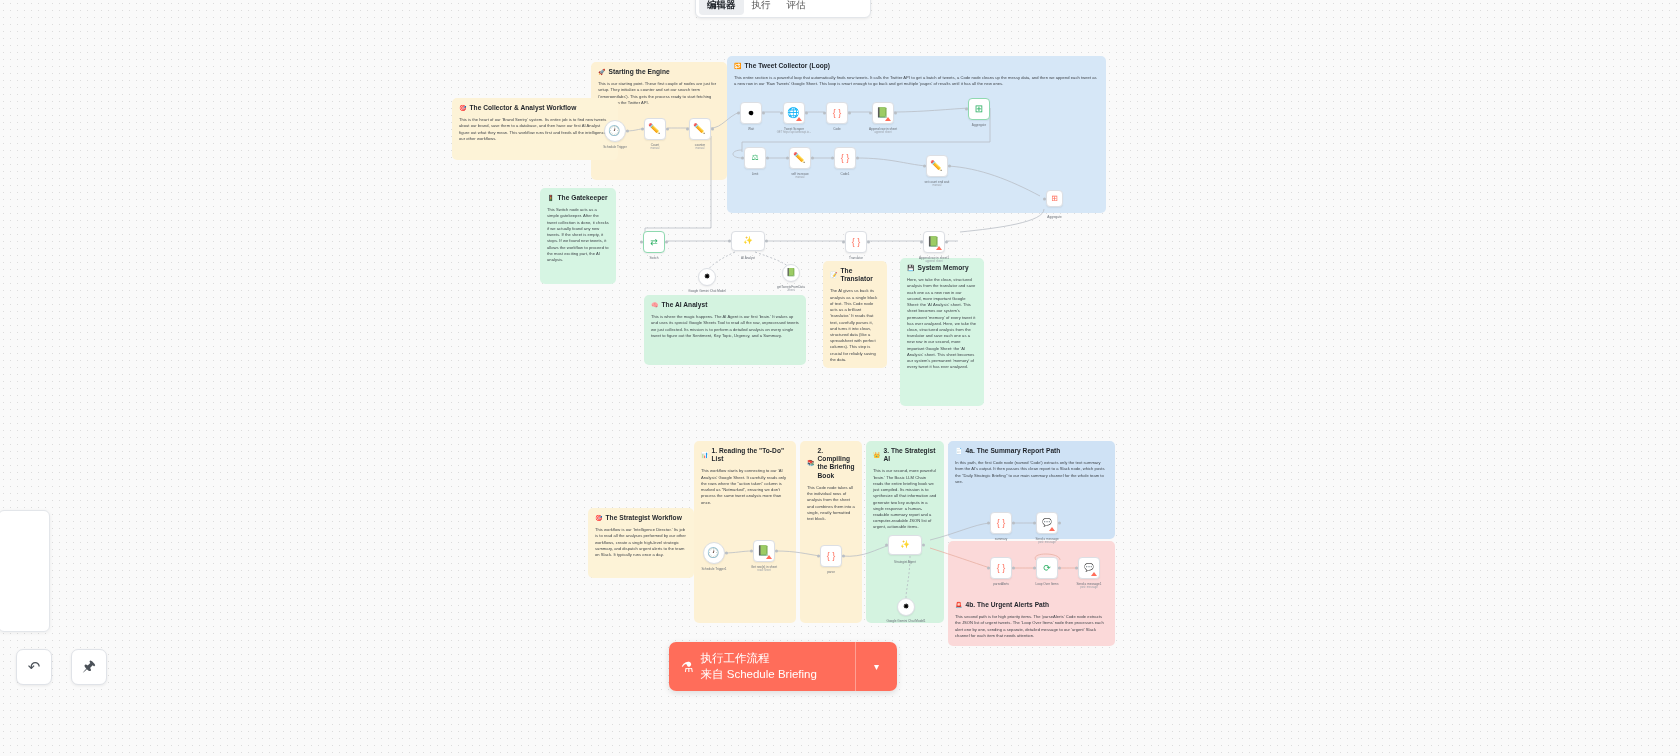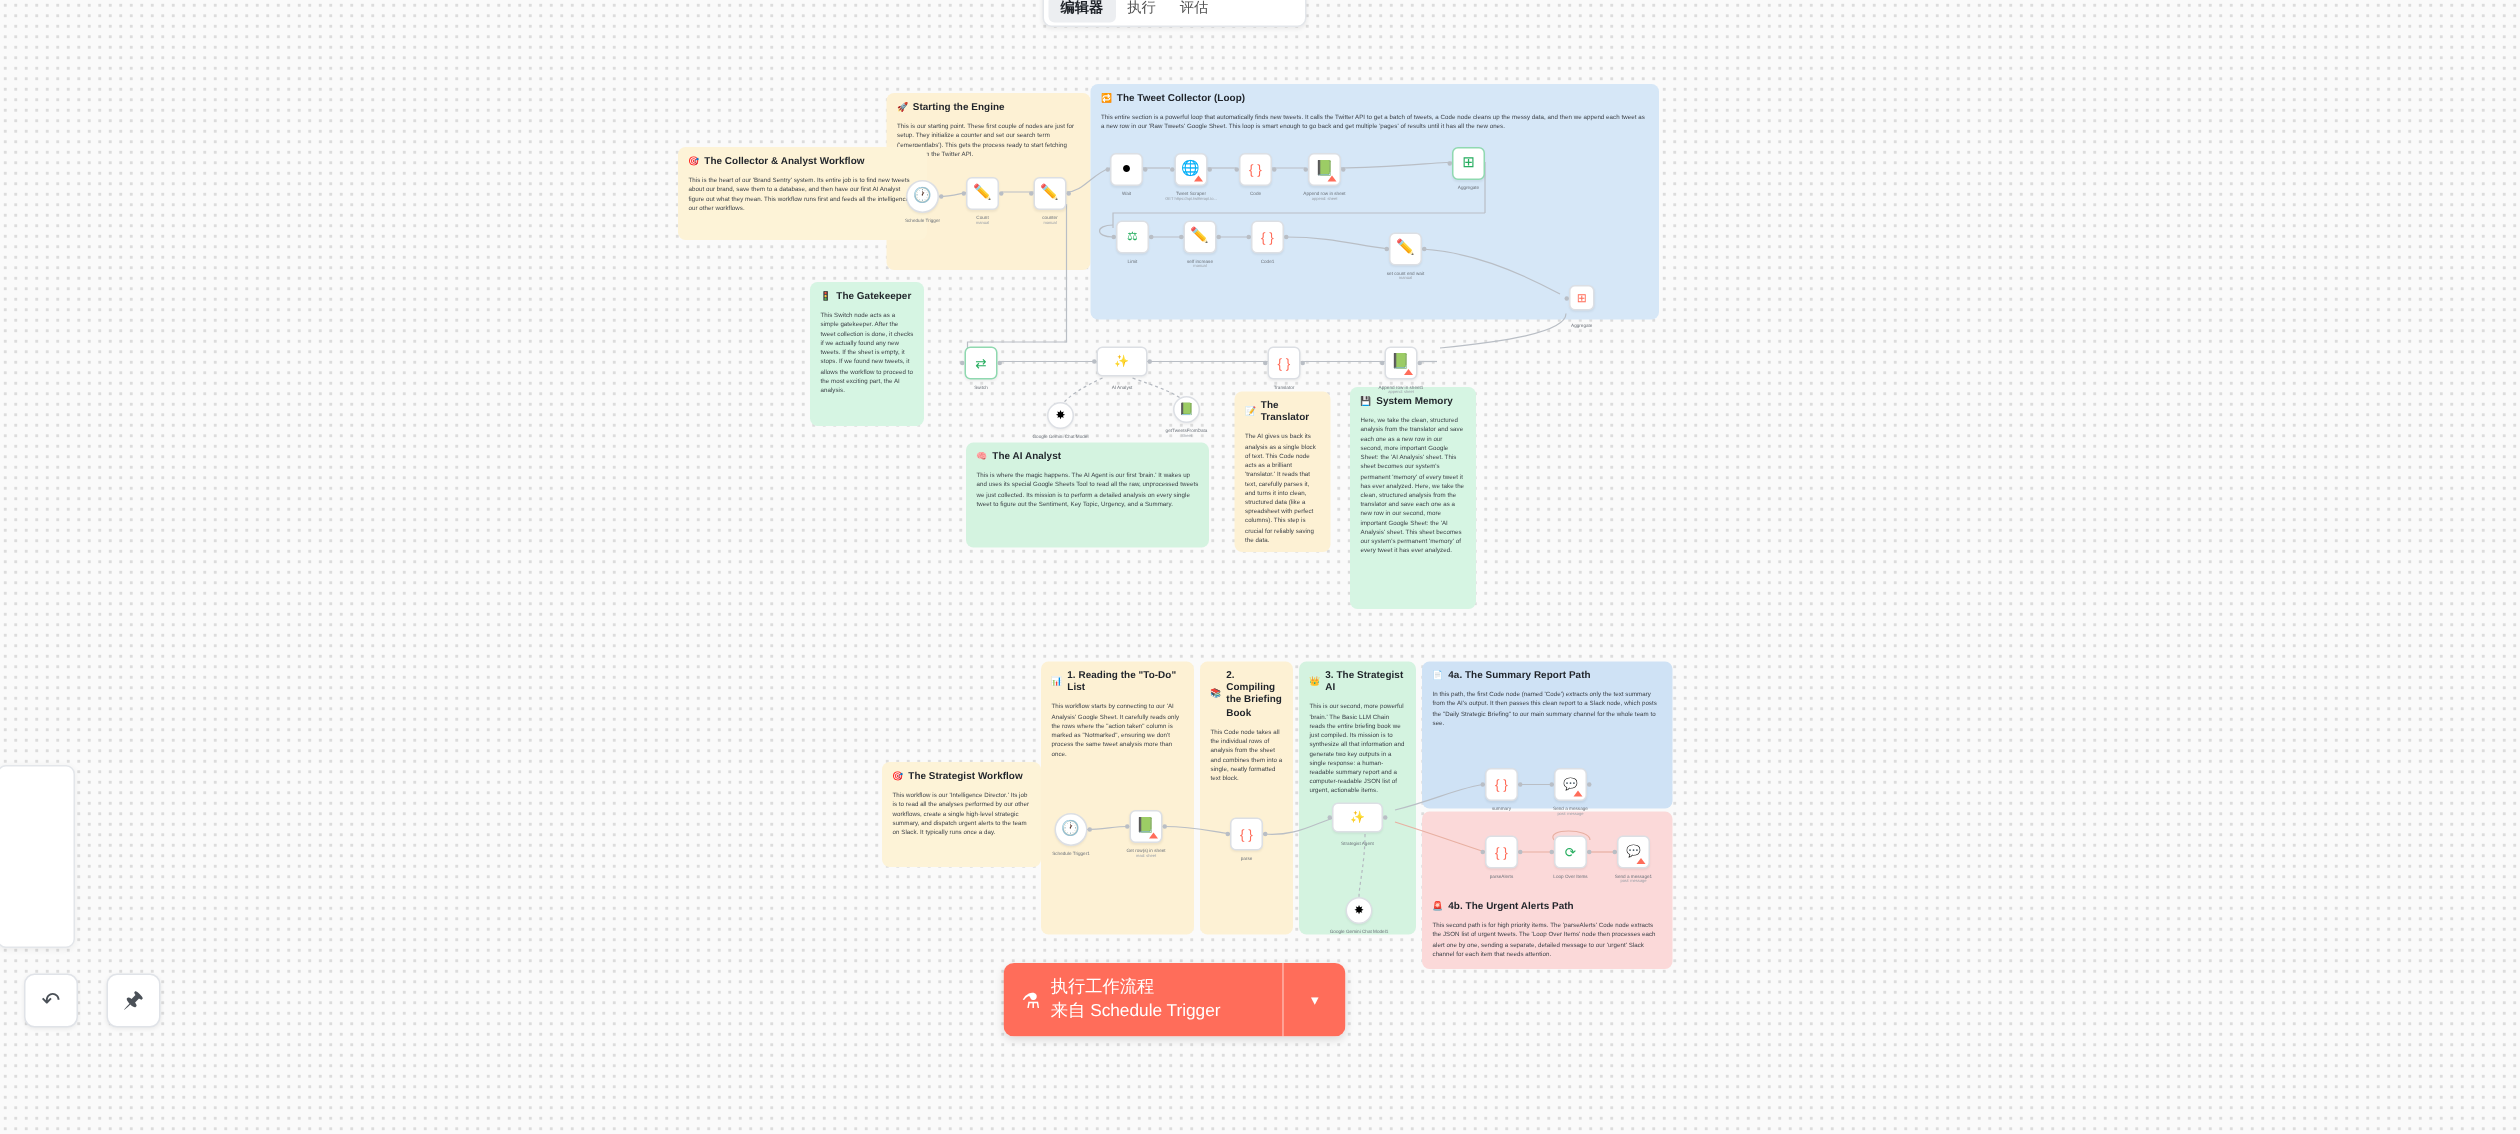--- a/index.html
+++ b/index.html
@@ -578,21 +578,21 @@
   </div>
   <div class="ctrl-btn" id="pin-btn">
     <span>🖈</span>
   </div>
 
   <div class="exec">
     <div class="exec-main">
       <span class="exec-icon">⚗</span>
       <span class="exec-text">
         <span>执行工作流程</span>
-        <span class="l2">来自 Schedule Trigger</span>
+        <span class="l2">来自 Schedule Briefing</span>
       </span>
     </div>
     <div class="exec-caret">
       <span>▾</span>
     </div>
   </div>
 
 </div>
 
 </body></html>

